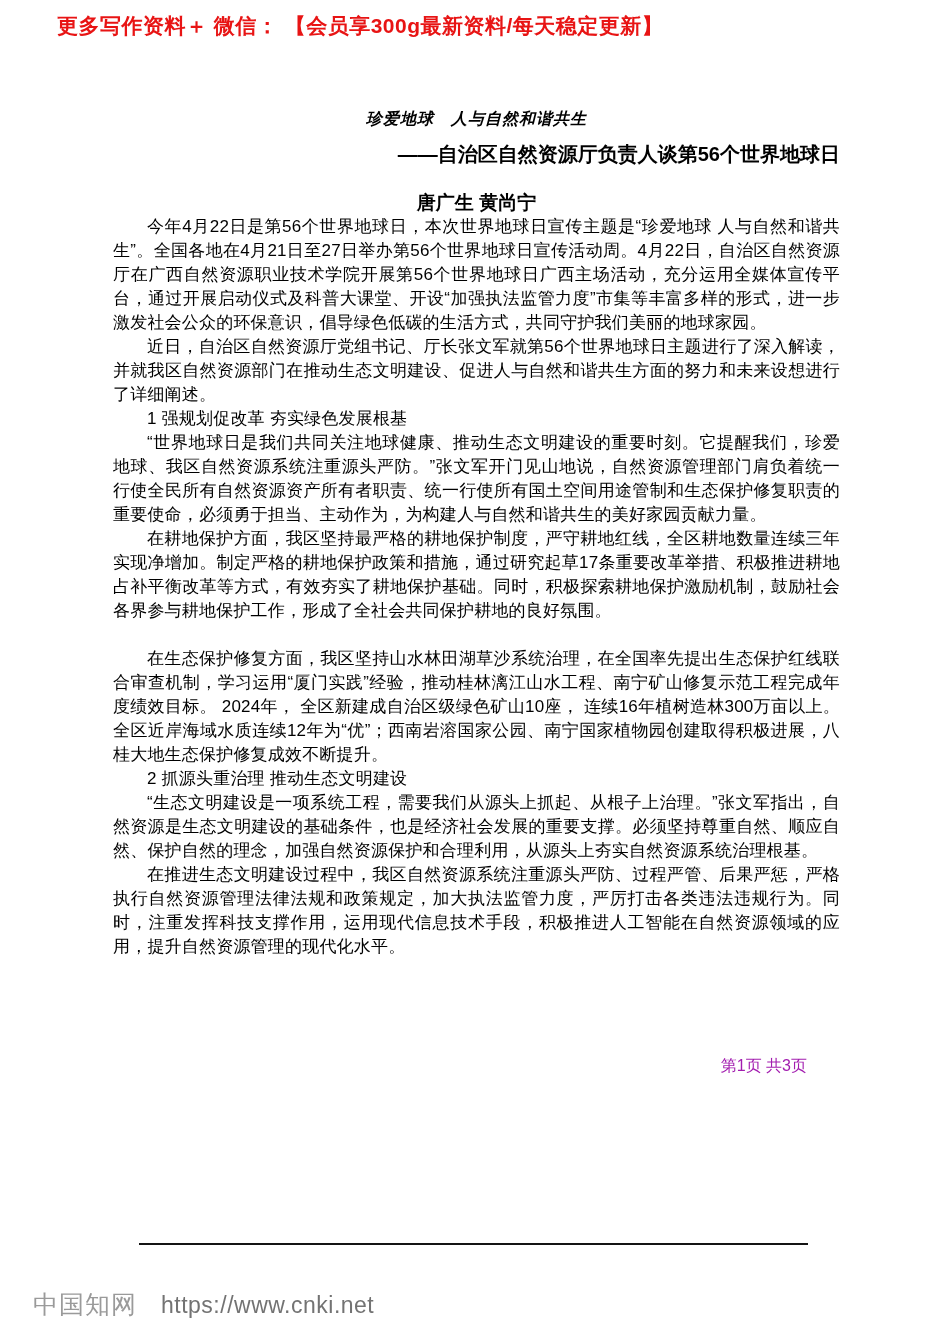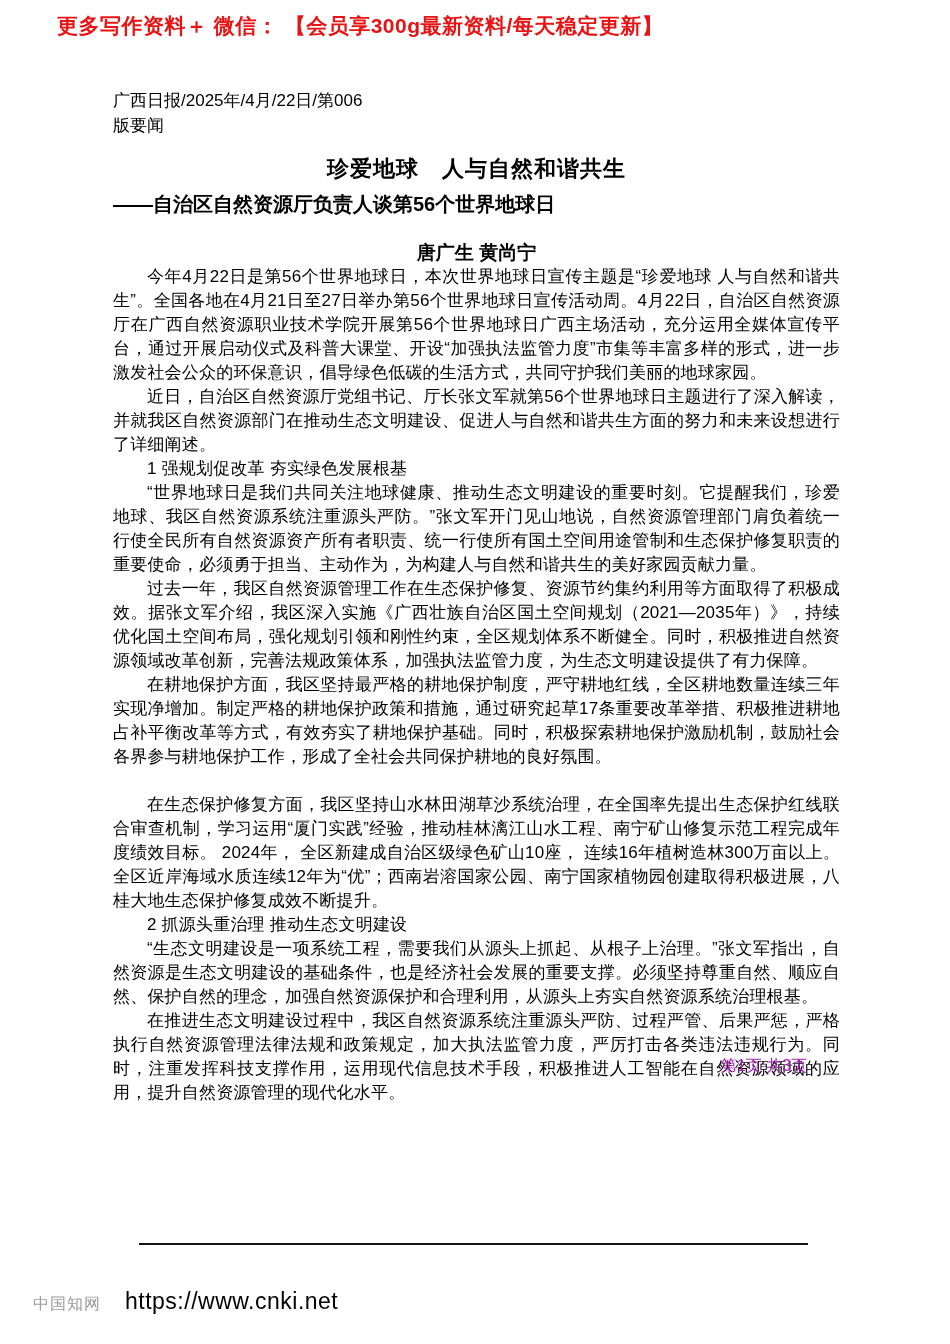--- a/index.html
+++ b/index.html
@@ -38,28 +38,29 @@
     width: 727px;
   }
   .meta {
     font-size: 17px;
     line-height: 25px;
     color: #000000;
   }
   .title {
     margin: 16px 0 0 0;
     text-align: center;
-    font-size: 22px;
+    font-size: 16px;
     line-height: 30px;
     font-weight: 700;
     letter-spacing: 1px;
+    font-style: italic;
   }
   .subtitle {
     margin: 7px 0 0 0;
-    text-align: left;
+    text-align: right;
     font-size: 20px;
     line-height: 26px;
     font-weight: 700;
   }
   .authors {
     margin-top: 24px;
     text-align: center;
     font-size: 19px;
     line-height: 24px;
     font-weight: 600;
@@ -99,58 +100,53 @@
   }
   .watermark {
     position: absolute;
     left: 33px;
     top: 1288px;
     display: flex;
     align-items: baseline;
     gap: 24px;
   }
   .watermark .site-name {
-    font-size: 16px;
+    font-size: 25px;
     color: #9a9a9a;
     letter-spacing: 1px;
     text-align: right;
   }
   .watermark .site-url {
     font-size: 23px;
-    color: #000000;
+    color: #737373;
     letter-spacing: 0.5px;
   }
 </style>
 </head>
 <body>
 
 <div class="page">
 
   <div class="promo">更多写作资料＋ 微信： 【会员享300g最新资料/每天稳定更新】</div>
 
   <div class="content">
 
-    <div class="meta">
-      <div>广西日报/2025年/4月/22日/第006</div>
-      <div>版要闻</div>
-    </div>
 
     <h1 class="title">珍爱地球　人与自然和谐共生</h1>
 
     <h2 class="subtitle">——自治区自然资源厅负责人谈第56个世界地球日</h2>
 
     <div class="authors">唐广生 黄尚宁</div>
 
 
     <div class="body-text">
       <p>今年4月22日是第56个世界地球日，本次世界地球日宣传主题是“珍爱地球 人与自然和谐共生”。全国各地在4月21日至27日举办第56个世界地球日宣传活动周。4月22日，自治区自然资源厅在广西自然资源职业技术学院开展第56个世界地球日广西主场活动，充分运用全媒体宣传平台，通过开展启动仪式及科普大课堂、开设“加强执法监管力度”市集等丰富多样的形式，进一步激发社会公众的环保意识，倡导绿色低碳的生活方式，共同守护我们美丽的地球家园。</p>
       <p>近日，自治区自然资源厅党组书记、厅长张文军就第56个世界地球日主题进行了深入解读，并就我区自然资源部门在推动生态文明建设、促进人与自然和谐共生方面的努力和未来设想进行了详细阐述。</p>
       <p>1 强规划促改革 夯实绿色发展根基</p>
       <p>“世界地球日是我们共同关注地球健康、推动生态文明建设的重要时刻。它提醒我们，珍爱地球、我区自然资源系统注重源头严防。”张文军开门见山地说，自然资源管理部门肩负着统一行使全民所有自然资源资产所有者职责、统一行使所有国土空间用途管制和生态保护修复职责的重要使命，必须勇于担当、主动作为，为构建人与自然和谐共生的美好家园贡献力量。</p>
-      <p>过去一年，我区自然资源管理工作在生态保护修复、资源节约集约利用等方面取得了积极成效。据张文军介绍，我区深入实施《广西壮族自治区国土空间规划（2021—2035年）》，持续优化国土空间布局，强化规划引领和刚性约束，全区规划体系不断健全。同时，积极推进自然资源领域改革创新，完善法规政策体系，加强执法监管力度，为生态文明建设提供了有力保障。</p>
       <p>在耕地保护方面，我区坚持最严格的耕地保护制度，严守耕地红线，全区耕地数量连续三年实现净增加。制定严格的耕地保护政策和措施，通过研究起草17条重要改革举措、积极推进耕地占补平衡改革等方式，有效夯实了耕地保护基础。同时，积极探索耕地保护激励机制，鼓励社会各界参与耕地保护工作，形成了全社会共同保护耕地的良好氛围。</p>
       <p class="gap-before">在生态保护修复方面，我区坚持山水林田湖草沙系统治理，在全国率先提出生态保护红线联合审查机制，学习运用“厦门实践”经验，推动桂林漓江山水工程、南宁矿山修复示范工程完成年度绩效目标。 2024年， 全区新建成自治区级绿色矿山10座， 连续16年植树造林300万亩以上。全区近岸海域水质连续12年为“优”；西南岩溶国家公园、南宁国家植物园创建取得积极进展，八桂大地生态保护修复成效不断提升。</p>
       <p>2 抓源头重治理 推动生态文明建设</p>
       <p>“生态文明建设是一项系统工程，需要我们从源头上抓起、从根子上治理。”张文军指出，自然资源是生态文明建设的基础条件，也是经济社会发展的重要支撑。必须坚持尊重自然、顺应自然、保护自然的理念，加强自然资源保护和合理利用，从源头上夯实自然资源系统治理根基。</p>
       <p>在推进生态文明建设过程中，我区自然资源系统注重源头严防、过程严管、后果严惩，严格执行自然资源管理法律法规和政策规定，加大执法监管力度，严厉打击各类违法违规行为。同时，注重发挥科技支撑作用，运用现代信息技术手段，积极推进人工智能在自然资源领域的应用，提升自然资源管理的现代化水平。</p>
     </div>
 
   </div>
 
   <div class="page-indicator">第1页 共3页</div>

